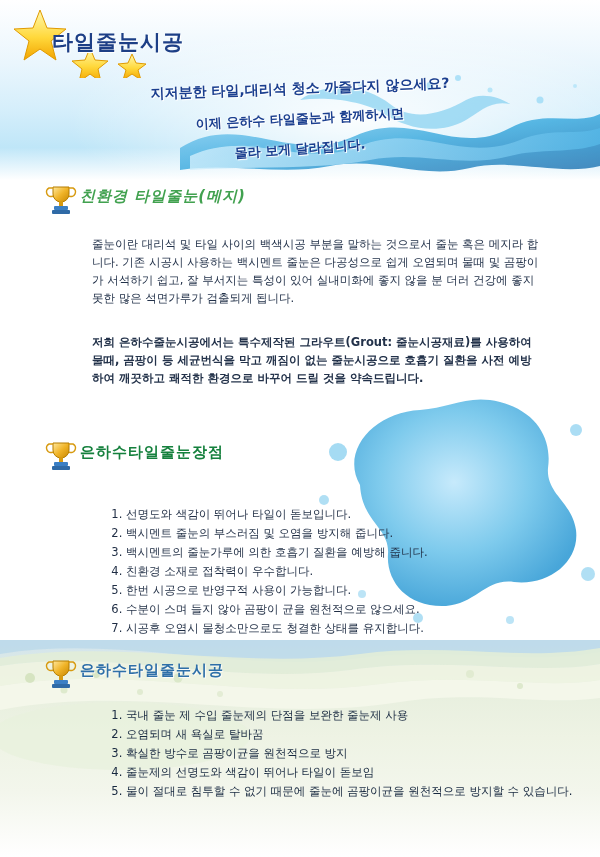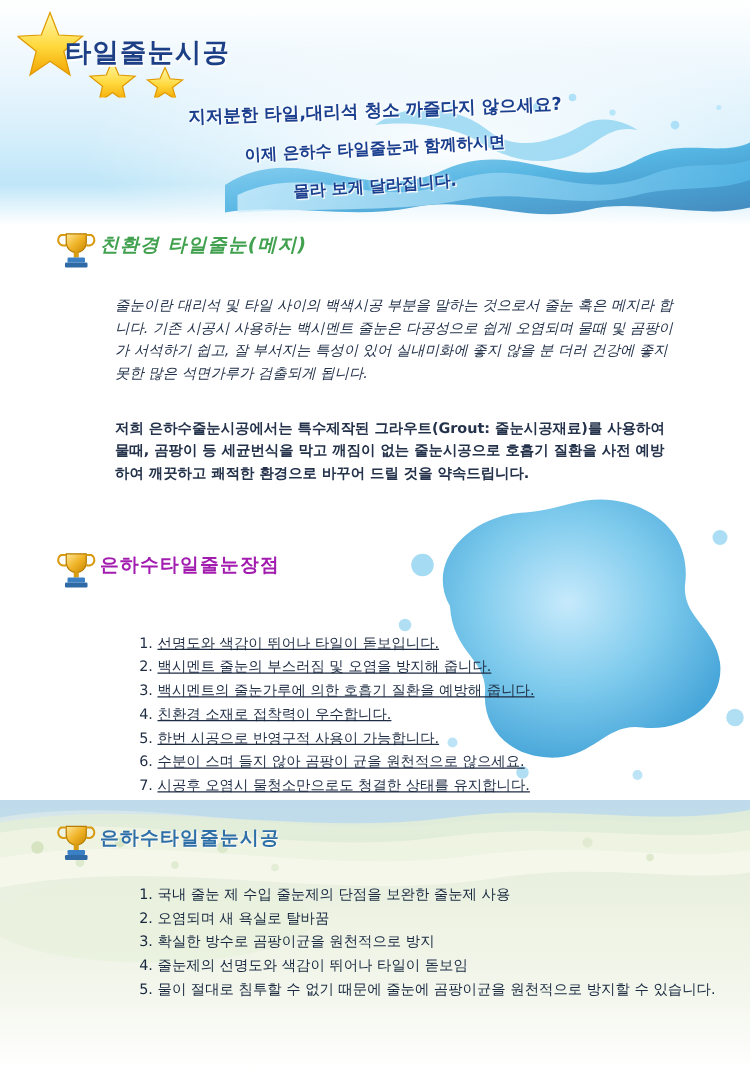--- a/index.html
+++ b/index.html
@@ -44,47 +44,47 @@
   }
   .bl1{top:80px;font-size:14px;transform:rotate(-2deg);color:#1b3f8f;}
   .bl2{top:110px;font-size:13px;transform:rotate(-3deg);color:#1b3f8f;}
   .bl3{top:140px;font-size:13px;transform:rotate(-4deg);color:#1b3f8f;}
 
   
   .sec-head{position:absolute;height:34px;}
   .trophy{position:absolute;left:0;top:0;width:34px;height:34px;}
   .sec-title{
     position:absolute;left:36px;top:5px;
-    font-size:15px;font-weight:bold;color:#a21caf;
+    font-size:15px;font-weight:bold;color:#15803d;
     white-space:nowrap;
     text-shadow:1px 1px 1px rgba(255,255,255,.9);
     letter-spacing:1px;
   }
   .sec1{left:44px;top:182px;}
   .sec1 .sec-title{color:#41a14f;font-style:italic;}
   .sec2{left:44px;top:438px;}
   .sec3{left:44px;top:656px;}
   .sec3 .sec-title{color:#2e6fa8;}
 
   
   .para{
     position:absolute;left:92px;width:450px;
     font-size:11.5px;line-height:18px;color:#23324a;
   }
-  .p1{top:235px;font-style:italic;}
+  .p1{top:235px;}
   .p2{top:333px;font-weight:bold;}
 
   
   .list{
     position:absolute;left:108px;
     font-size:11.5px;line-height:19px;color:#1f2d44;
     margin:0;padding:0 0 0 18px;
   }
   .list li{margin:0;padding:0;}
-  .l1{top:505px;width:440px;text-decoration:underline;}
+  .l1{top:505px;width:440px;}
   .l2{top:706px;width:470px;color:#17283f;}
 
   
   .splash-mid{
     position:absolute;left:300px;top:390px;width:300px;height:240px;
     pointer-events:none;
   }
 
   
   .bottom-band{

